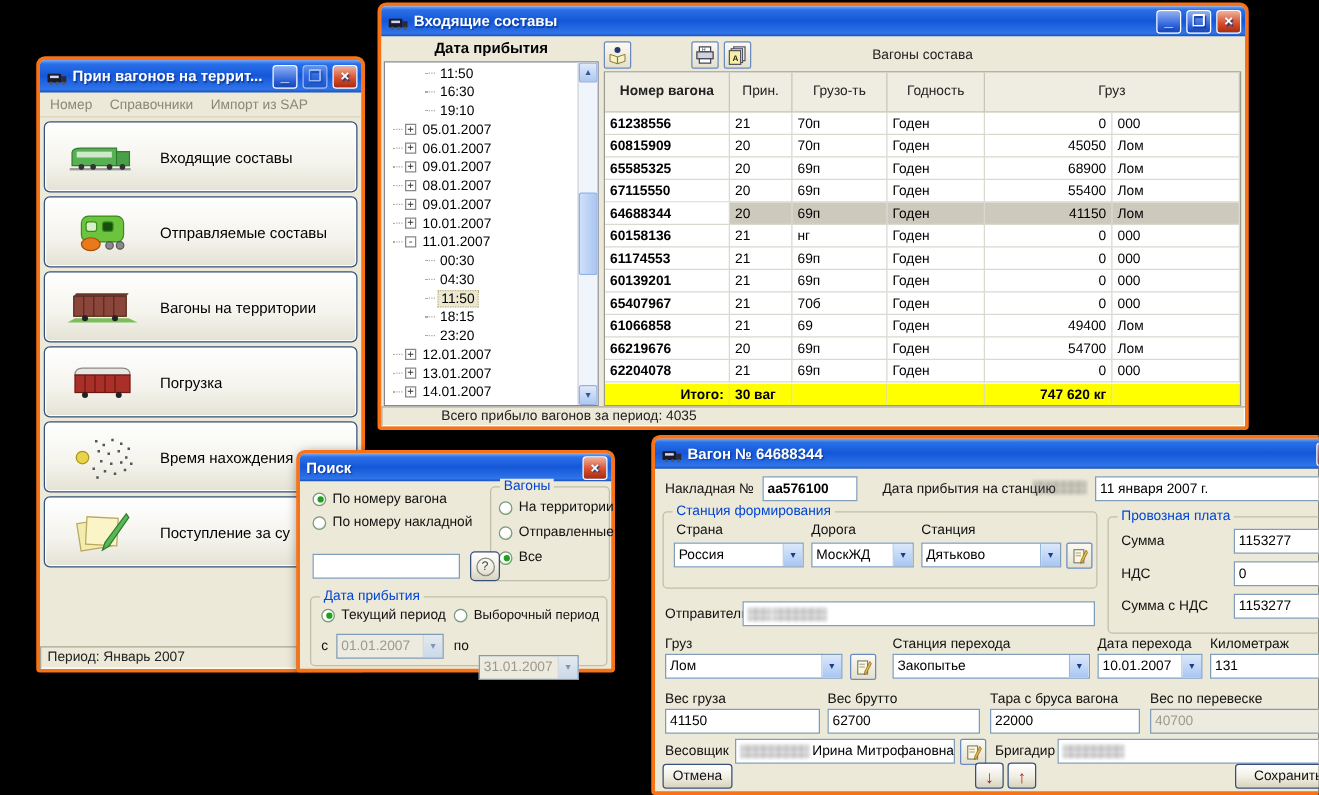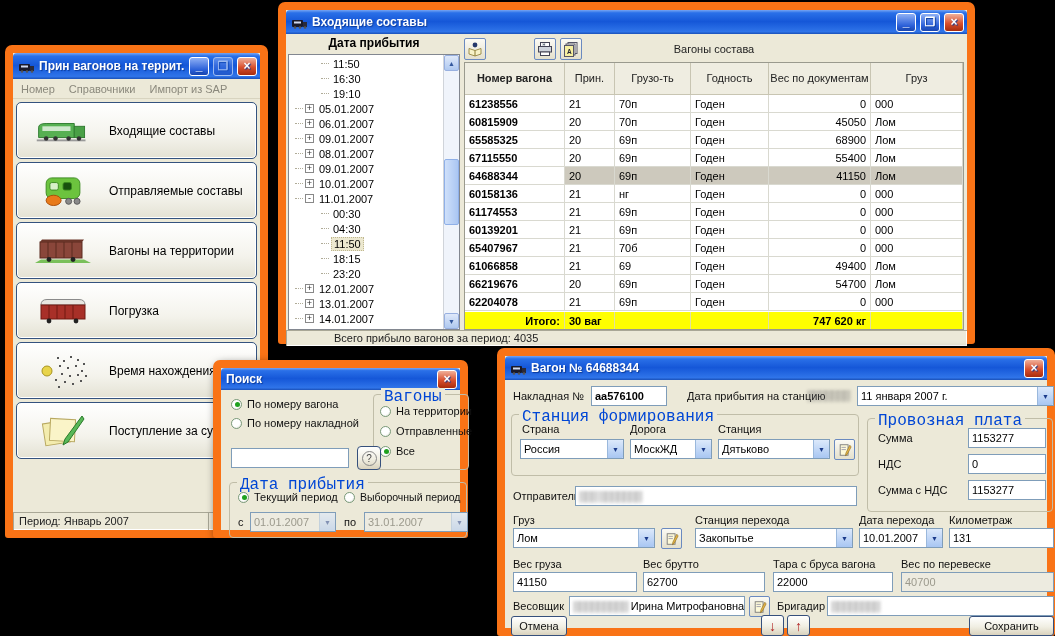--- a/index.html
+++ b/index.html
@@ -1,20 +1,20 @@
 <!DOCTYPE html>
 <html><head>
 <meta charset="utf-8">
 <style>
   html,body{margin:0;padding:0;background:#000;}
   *{box-sizing:border-box;font-family:"Liberation Sans",sans-serif;}
   #desktop{position:relative;width:1055px;height:636px;background:#000;overflow:hidden;}
 
   
-  .win{position:absolute;border:8px solid #f97316;border-radius:7px 7px 3px 3px;background:#ECE9D8;box-shadow:3px 4px 10px rgba(0,0,0,.65);}
+  .win{position:absolute;border:3px solid #f97316;border-radius:7px 7px 3px 3px;background:#ECE9D8;box-shadow:3px 4px 10px rgba(0,0,0,.65);margin-left:24px;}
   .titlebar{height:24px;display:flex;align-items:center;gap:4px;padding:0 3px 0 5px;
     background:linear-gradient(180deg,#77a5f3 0%,#2a70e8 12%,#1557d8 48%,#2f74e9 90%,#1a50b8 100%);
     border-radius:4px 4px 0 0;color:#fff;font-weight:bold;font-size:12px;text-shadow:1px 1px 1px #0a3a9a;}
   .ttext{flex:1;white-space:nowrap;overflow:hidden;}
   .tb-btn{width:20px;height:19px;flex:0 0 auto;border:1px solid #fff;border-radius:3px;color:#fff;display:flex;align-items:center;justify-content:center;
     font-size:12px;line-height:1;background:linear-gradient(180deg,#8fb0f5,#2a5fd8 70%,#1a46b0);}
   .tb-close{background:linear-gradient(180deg,#f0b09a,#d9502e 55%,#a82c0c);font-weight:bold;}
   .tb-dis{opacity:.55;}
   .mini-train{width:17px;height:13px;flex:0 0 auto;}
   .statusbar{background:#ECE9D8;font-size:11px;color:#222;display:flex;align-items:center;padding:0 6px;
@@ -25,21 +25,21 @@
   .combo{padding:0;}
   .combo .cval{flex:1;padding:0 3px;overflow:hidden;white-space:nowrap;}
   .carrow{width:16px;align-self:stretch;display:flex;align-items:center;justify-content:center;font-size:7px;color:#1a3a8a;
     background:linear-gradient(180deg,#dce9fb,#a8c6f2);border-left:1px solid #9ab8dc;border-radius:0 1px 1px 0;}
   .dis{background:#EDEBE0;color:#9b998c;}
   .dis .carrow{opacity:.5;}
   .btn{border:1px solid #36507c;border-radius:3px;background:linear-gradient(180deg,#ffffff,#f0eee2 55%,#d9d2bd);
     font-size:11px;color:#111;display:flex;align-items:center;justify-content:center;}
   .iconbtn{width:22px;height:22px;border:1px solid #6a8ac0;border-radius:2px;background:linear-gradient(180deg,#fbfaf4,#e4e0cc);display:flex;align-items:center;justify-content:center;}
   .grp{position:absolute;border:1px solid #c0bda8;border-radius:4px;}
-  .grp>.glab{position:absolute;top:-7px;left:7px;background:#ECE9D8;padding:0 3px;font-size:16px;color:#0046D5;font-family:Liberation Mono, monospace;}
+  .grp>.glab{position:absolute;top:-7px;left:7px;background:#ECE9D8;padding:0 3px;font-size:11px;color:#0046D5;}
   .lab{position:absolute;font-size:11px;color:#111;white-space:nowrap;}
   .radio{display:flex;align-items:center;gap:5px;font-size:11px;color:#111;white-space:nowrap;}
   .rdot{width:11px;height:11px;border-radius:50%;border:1px solid #7a9a7a;background:radial-gradient(circle at 35% 30%,#fff 55%,#d8d8cc);position:relative;flex:0 0 auto;}
   .radio.on .rdot::after{content:"";position:absolute;left:2.5px;top:2.5px;width:5px;height:5px;border-radius:50%;background:#1fa11f;}
   .redact{filter:blur(1.4px);color:#666;letter-spacing:-1px;font-size:10px;}
 
   
   #mainwin{left:5px;top:45px;width:263px;height:493px;z-index:1;}
   #mainwin .titlebar{height:26px;}
   .menubar{height:20px;display:flex;align-items:center;gap:14px;padding:0 8px;font-size:11px;color:#8a887c;border-bottom:1px solid #d8d4c0;}
@@ -359,21 +359,20 @@
               </svg>
           </span>
           <span class="paneltitle">Вагоны состава</span>
         </div>
         <div class="tbl">
           <div class="trow th">
             <span class="c1">Номер вагона</span>
             <span class="c2">Прин.</span>
             <span class="c3">Грузо-ть</span>
             <span class="c4">Годность</span>
-            <span class="c5">Вес по документам</span>
             <span class="c6">Груз</span>
           </div>
           <div class="trow">
               <span class="c1">61238556</span>
               <span class="c2">21</span>
               <span class="c3">70п</span>
               <span class="c4">Годен</span>
               <span class="c5 num">0</span>
               <span class="c6">000</span>
             </div>
@@ -526,21 +525,21 @@
         <label class="radio" style="position:absolute;left:114px;top:8px;font-size:10.5px">
             <span class="rdot"></span>
             <span>Выборочный период</span>
           </label>
         <span class="lab" style="left:8px;top:33px">с</span>
         <div class="tbx combo dis abs" style="left:20px;top:29px;width:86px">
             <span class="cval">01.01.2007</span>
             <span class="carrow">▼</span>
           </div>
         <span class="lab" style="left:114px;top:33px">по</span>
-        <div class="tbx combo dis abs" style="left:134px;top:29px;width:104px">
+        <div class="tbx combo dis abs" style="left:134px;top:46px;width:80px">
             <span class="cval">31.01.2007</span>
             <span class="carrow">▼</span>
           </div>
       </div>
     </div>
   </div>
 
   <div class="win" id="wagonwin">
     <div class="titlebar">
       <svg class="mini-train" viewBox="0 0 17 13">

